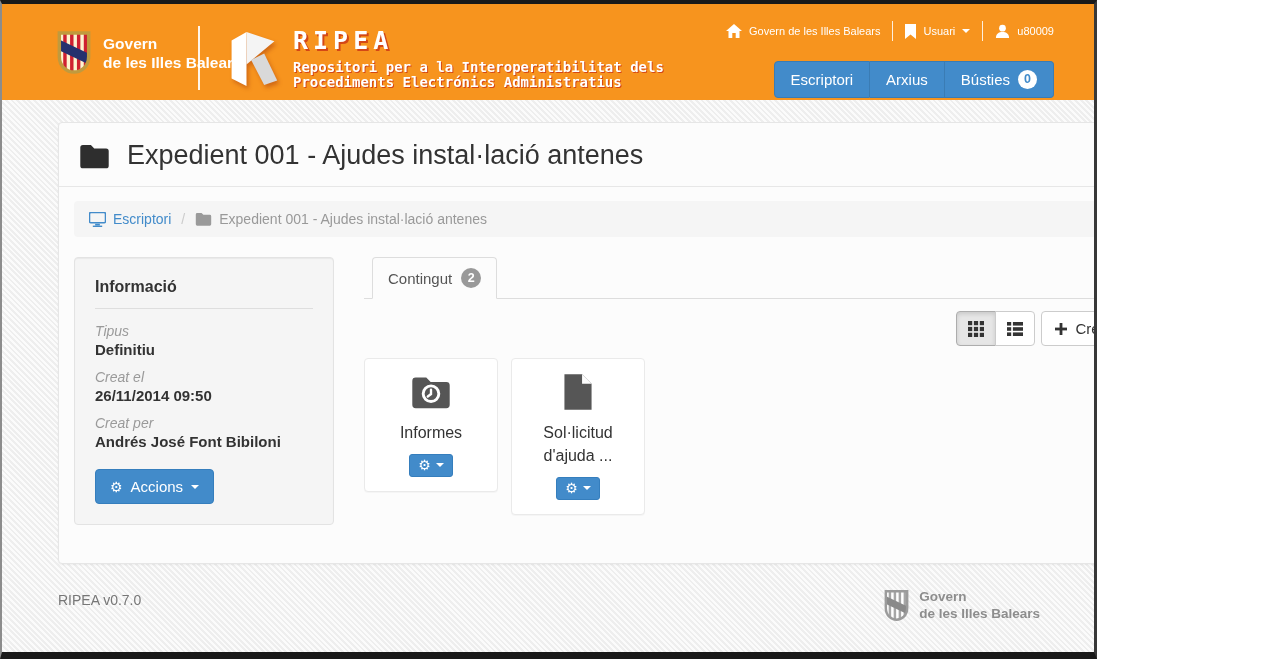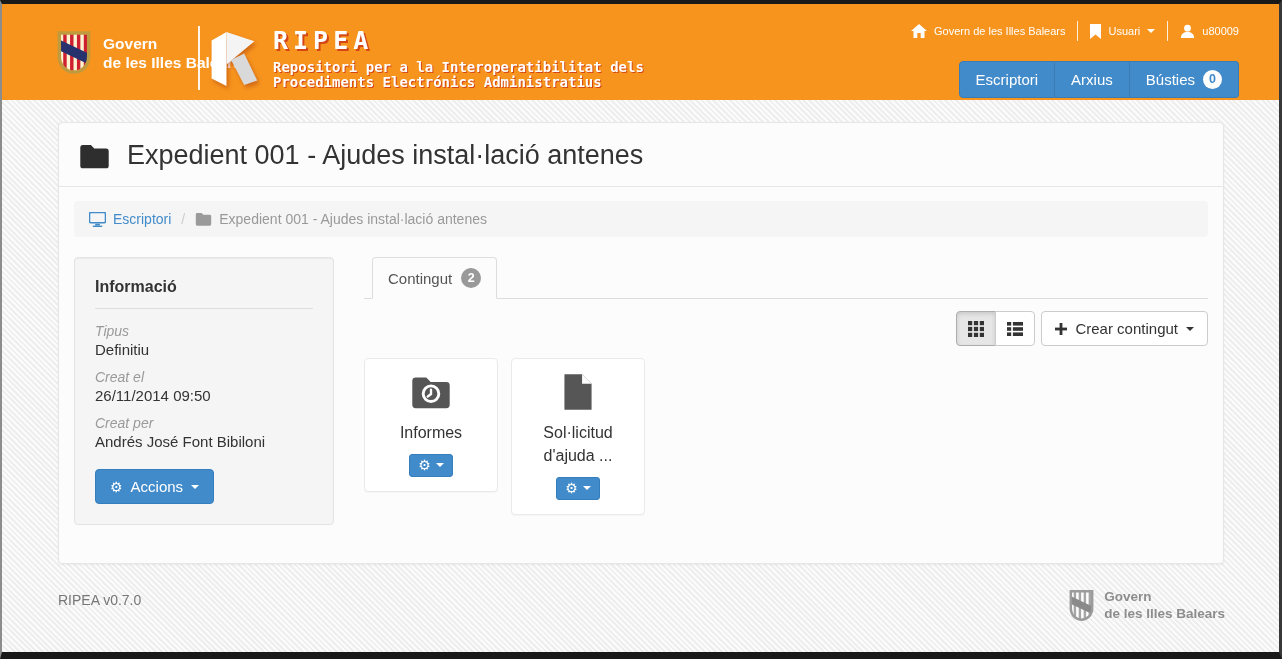--- a/index.html
+++ b/index.html
@@ -3,34 +3,34 @@
 <meta charset="utf-8">
 <style>
   * { box-sizing: border-box; }
   html,body { margin:0; padding:0; }
   body {
     width:1282px; height:659px;
     font-family:"Liberation Sans", sans-serif;
     background:#fff;
   }
   .screen {
-    width:1282px; height:659px;
+    width:1097px; height:659px;
     border-top:4px solid #191919;
     border-bottom:7px solid #191919;
     border-left:2px solid #8c8c8c;
     border-right:3px solid #383838;
     overflow:hidden;
     background:repeating-linear-gradient(45deg,#eeeeee 0px,#eeeeee 2px,#fbfbfb 2px,#fbfbfb 4px);
   }
   
   .app-header { position:relative; height:96px; background:#f7941e; }
   .gov-brand { position:absolute; left:53px; top:26px; display:flex; align-items:center; gap:10px; color:#fff; }
   .brand-text { font-size:15.5px; font-weight:bold; line-height:19px; }
   .v-divider { position:absolute; left:196px; top:22px; width:2px; height:64px; background:rgba(255,255,255,.9); }
-  .ripea { position:absolute; left:204px; top:24px; display:flex; gap:13px; align-items:flex-start; }
+  .ripea { position:absolute; left:224px; top:24px; display:flex; gap:13px; align-items:flex-start; }
   .ripea-title {
     font-family:"DejaVu Sans Mono", monospace;
     font-size:25px; font-weight:bold; color:#fff; letter-spacing:5px;
     text-shadow:2px 2px 0 rgba(206,58,20,.85); line-height:1.05;
   }
   .ripea-sub {
     font-family:"DejaVu Sans Mono", monospace;
     font-size:14px; color:#fff; font-weight:bold; letter-spacing:0px;
     text-shadow:1px 1px 0 rgba(206,58,20,.85); line-height:15px; margin-top:6px;
   }
@@ -66,21 +66,21 @@
   .crumb-current { display:flex; align-items:center; gap:7px; color:#999; }
   
   .columns { display:flex; gap:30px; padding:6px 15px 38px; align-items:flex-start; }
   .info-well {
     width:260px; background:#f5f5f5; border:1px solid #e3e3e3; border-radius:4px;
     padding:20px; box-shadow:inset 0 1px 1px rgba(0,0,0,.05);
   }
   .info-well h2 { margin:0 0 12px; font-size:16px; font-weight:bold; color:#333; }
   .info-divider { border:0; border-top:1px solid #dedede; margin:0 0 14px; }
   .f-label { font-style:italic; color:#9a9a9a; font-size:14px; margin-bottom:2px; }
-  .f-value { font-weight:normal; color:#333; font-size:15px; margin-bottom:11px; }
+  .f-value { font-weight:bold; color:#333; font-size:15px; margin-bottom:11px; }
   .btn-blue {
     background:#428bca; border:1px solid #357ebd; color:#fff; border-radius:4px;
     padding:8px 14px; font-size:15px; display:inline-flex; align-items:center; gap:8px; cursor:pointer;
     font-family:"Liberation Sans", sans-serif;
   }
   .content-col { flex:1; min-width:0; }
   .tabs { border-bottom:1px solid #ddd; padding-left:8px; }
   .tab {
     display:inline-flex; align-items:center; gap:9px; padding:10px 15px; margin-bottom:-1px;
     background:#fcfcfc; border:1px solid #ddd; border-bottom:1px solid #fcfcfc;

